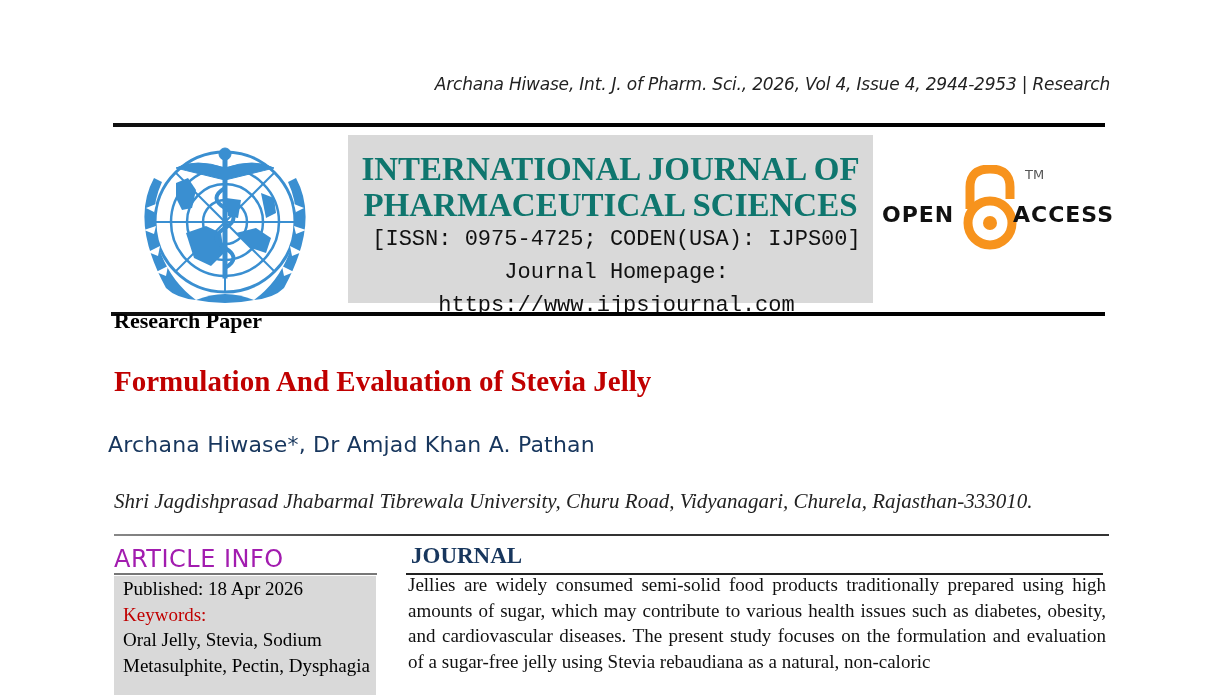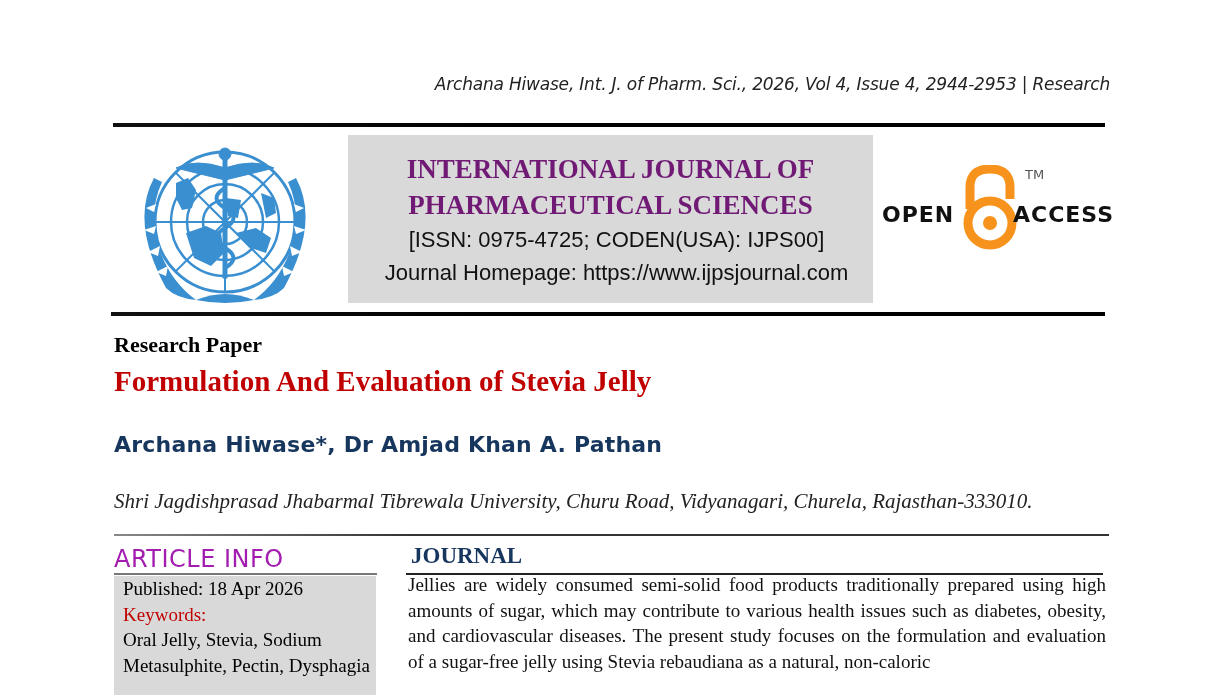--- a/index.html
+++ b/index.html
@@ -21,45 +21,45 @@
     .rule-bottom { top: 312px; left: 111px; width: 994px; }
     .logo-emblem {
       position: absolute; left: 126px; top: 138px; width: 198px; height: 168px;
     }
     .journal-box {
       position: absolute; left: 348px; top: 135px; width: 525px; height: 168px;
       background: #d9d9d9; text-align: center;
     }
     .journal-title {
       font-family: "Liberation Serif", serif; font-weight: bold;
-      font-size: 27px; line-height: 36px; margin-top: 16px; color: #701a75;
+      font-size: 33px; line-height: 36px; margin-top: 16px; color: #0f766e;
     }
     .journal-meta {
-      font-family: Liberation Sans, sans-serif; font-size: 22px; line-height: 33px; color: #111; padding-left: 12px;
+      font-family: Liberation Mono, monospace; font-size: 22px; line-height: 33px; color: #111; padding-left: 12px;
     }
     .oa-logo {
       position: absolute; left: 880px; top: 165px; width: 230px; height: 90px;
     }
     .oa-text {
       position: absolute; top: 37px; font-family: "DejaVu Sans", sans-serif;
       font-weight: bold; font-size: 22px; color: #111; letter-spacing: 1px;
     }
     .oa-open { left: 2px; }
     .oa-access { left: 133px; }
     .oa-lock { position: absolute; left: 74px; top: 0; width: 72px; height: 86px; }
     .oa-tm { position: absolute; left: 125px; top: 2px; font-family: "DejaVu Sans", sans-serif; font-size: 13px; color: #555; margin-left: 20px; }
     .paper-type {
-      position: absolute; left: 114px; top: 332px; font-weight: bold; font-size: 22px;
+      position: absolute; left: 114px; top: 308px; font-weight: bold; font-size: 22px;
     }
     .paper-title {
       position: absolute; left: 114px; top: 365px; font-weight: bold; font-size: 29px; color: #c00000;
     }
     .authors {
-      position: absolute; left: 114px; top: 432px; font-family: "DejaVu Sans", sans-serif;
-      font-weight: bold; font-size: 22px; color: #17365d; letter-spacing: 0.2px;
+      position: absolute; left: 108px; top: 432px; font-family: "DejaVu Sans", sans-serif;
+      font-weight: normal; font-size: 22px; color: #17365d; letter-spacing: 0.2px;
     }
     .affiliation {
       position: absolute; left: 114px; top: 489px; font-style: italic; font-size: 21px; color: #222;
     }
     .rule-thin {
       position: absolute; left: 114px; top: 534px; width: 995px; height: 2px;
       background: linear-gradient(to right, #888 0%, #333 30%, #333 100%);
     }
     .article-info-heading {
       position: absolute; left: 114px; top: 545px; font-family: "DejaVu Sans", sans-serif;

